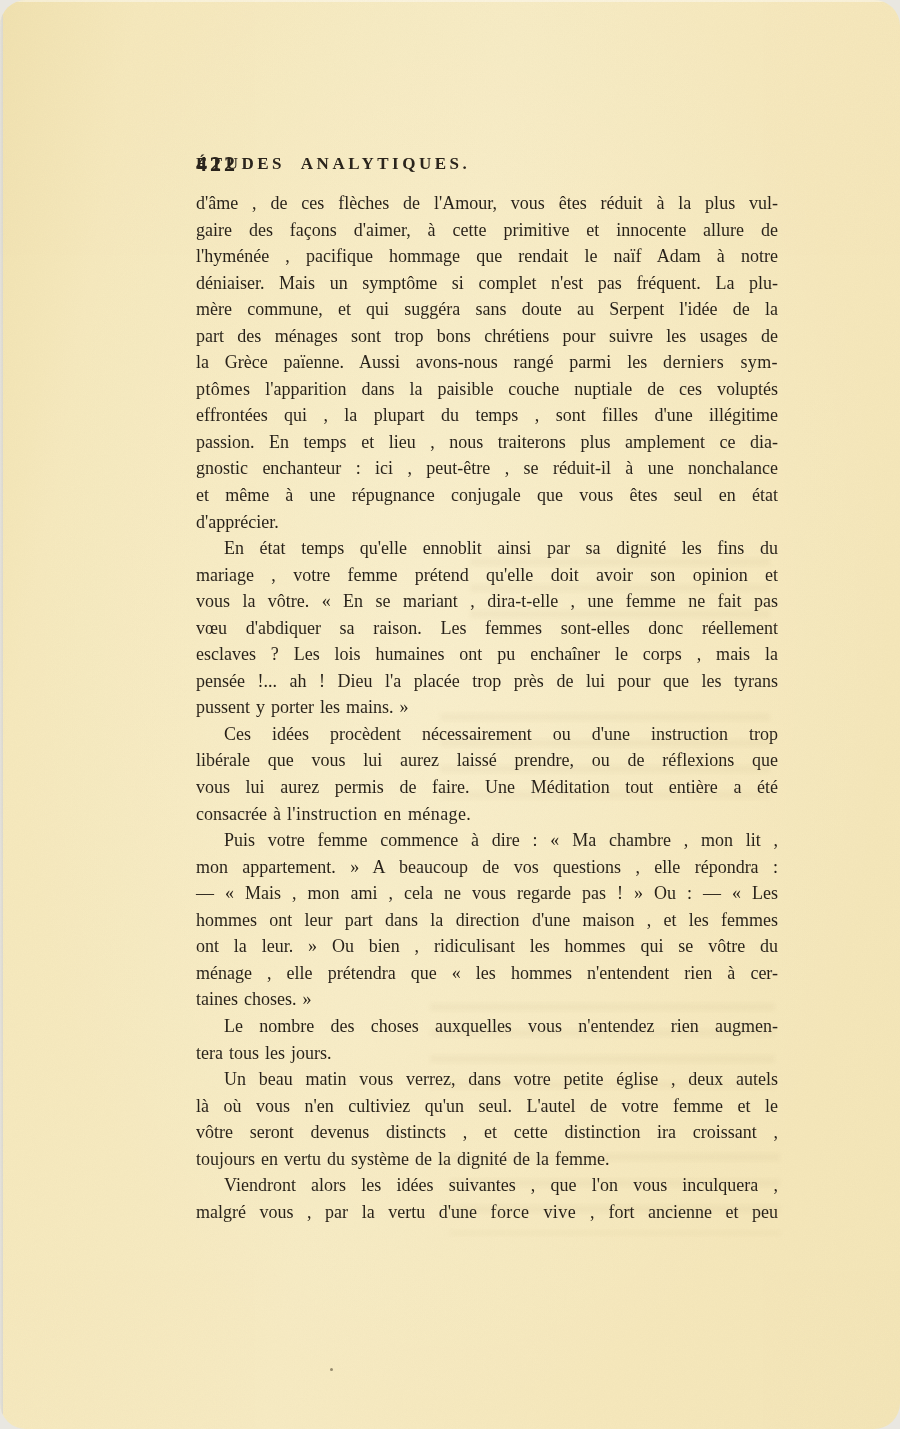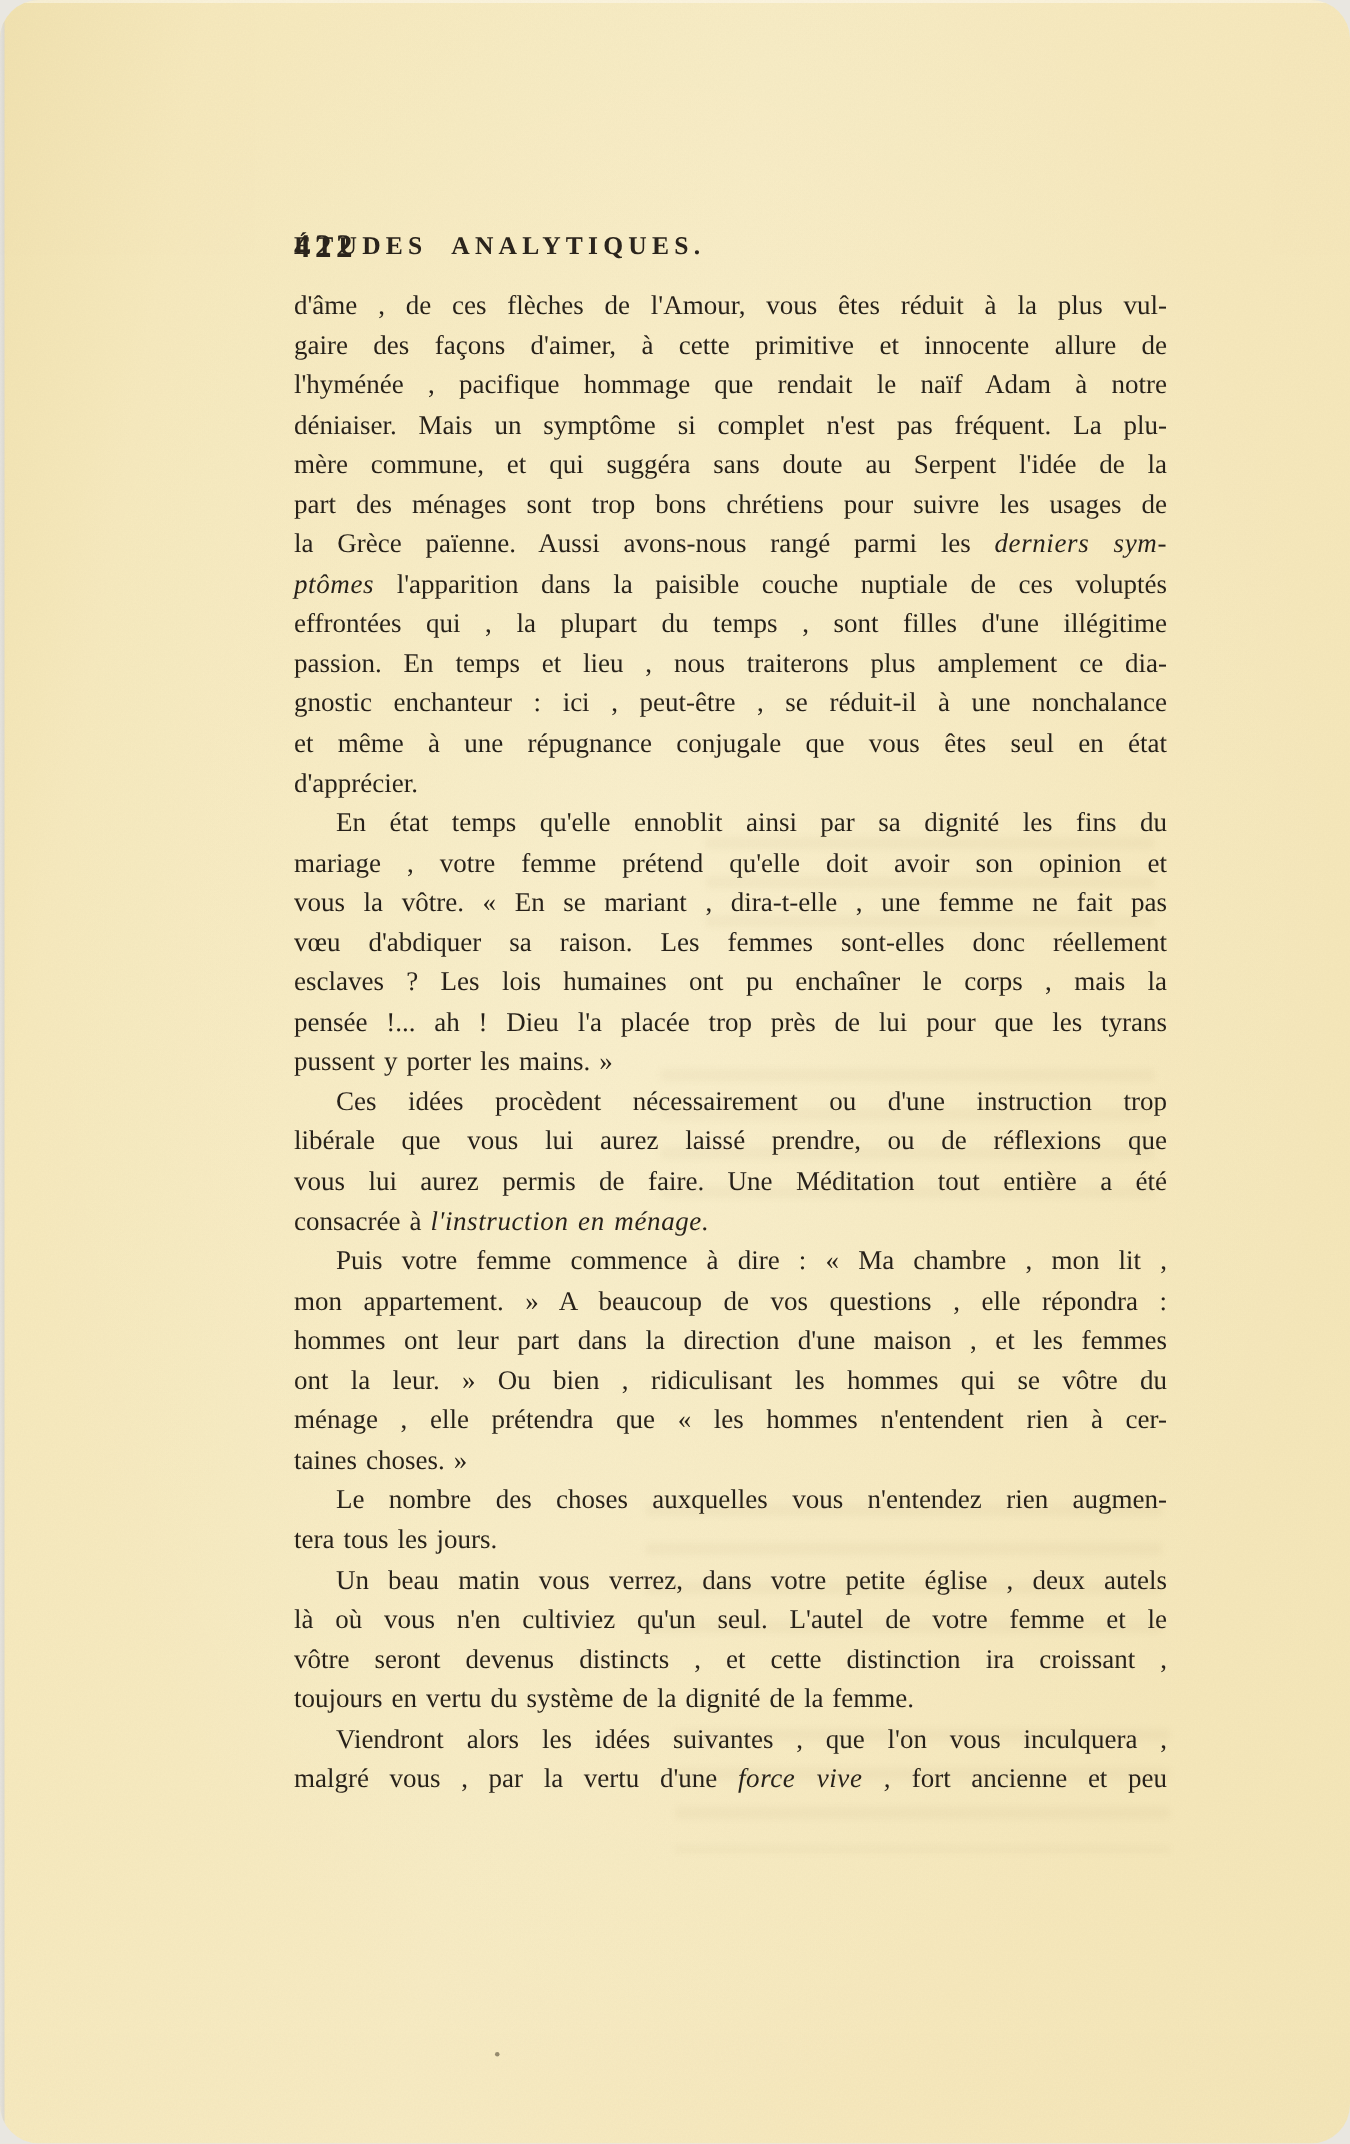--- a/index.html
+++ b/index.html
@@ -101,21 +101,20 @@
     text-align-last: justify;
     white-space: nowrap;
   }
   .line.endline {
     text-align-last: left;
   }
   .line.indent {
     text-indent: 28px;
   }
   .it {
-    font-style: italic;
     letter-spacing: 0.4px;
     margin-top: 10px;
   }
 </style>
 </head>
 <body>
 
 <div class="page">
   <div class="top-edge"></div>
   <div class="left-edge"></div>
@@ -150,20 +149,21 @@
       <div class="line"><span>vœu d'abdiquer sa raison. Les femmes sont-elles donc réellement</span></div>
       <div class="line"><span>esclaves ? Les lois humaines ont pu enchaîner le corps , mais la</span></div>
       <div class="line"><span>pensée !... ah ! Dieu l'a placée trop près de lui pour que les tyrans</span></div>
       <div class="line endline"><span>pussent y porter les mains. »</span></div>
       <div class="line indent"><span>Ces idées procèdent nécessairement ou d'une instruction trop</span></div>
       <div class="line"><span>libérale que vous lui aurez laissé prendre, ou de réflexions que</span></div>
       <div class="line"><span>vous lui aurez permis de faire. Une Méditation tout entière a été</span></div>
       <div class="line endline"><span>consacrée à </span><span class="it">l'instruction en ménage.</span></div>
       <div class="line indent"><span>Puis votre femme commence à dire : « Ma chambre , mon lit ,</span></div>
       <div class="line"><span>mon appartement. » A beaucoup de vos questions , elle répondra :</span></div>
+      <div class="line"><span>— « Mais , mon ami , cela ne vous regarde pas ! » Ou : — « Les</span></div>
       <div class="line"><span>hommes ont leur part dans la direction d'une maison , et les femmes</span></div>
       <div class="line"><span>ont la leur. » Ou bien , ridiculisant les hommes qui se vôtre du</span></div>
       <div class="line"><span>ménage , elle prétendra que « les hommes n'entendent rien à cer-</span></div>
       <div class="line endline"><span>taines choses. »</span></div>
       <div class="line indent"><span>Le nombre des choses auxquelles vous n'entendez rien augmen-</span></div>
       <div class="line endline"><span>tera tous les jours.</span></div>
       <div class="line indent"><span>Un beau matin vous verrez, dans votre petite église , deux autels</span></div>
       <div class="line"><span>là où vous n'en cultiviez qu'un seul. L'autel de votre femme et le</span></div>
       <div class="line"><span>vôtre seront devenus distincts , et cette distinction ira croissant ,</span></div>
       <div class="line endline"><span>toujours en vertu du système de la dignité de la femme.</span></div>

